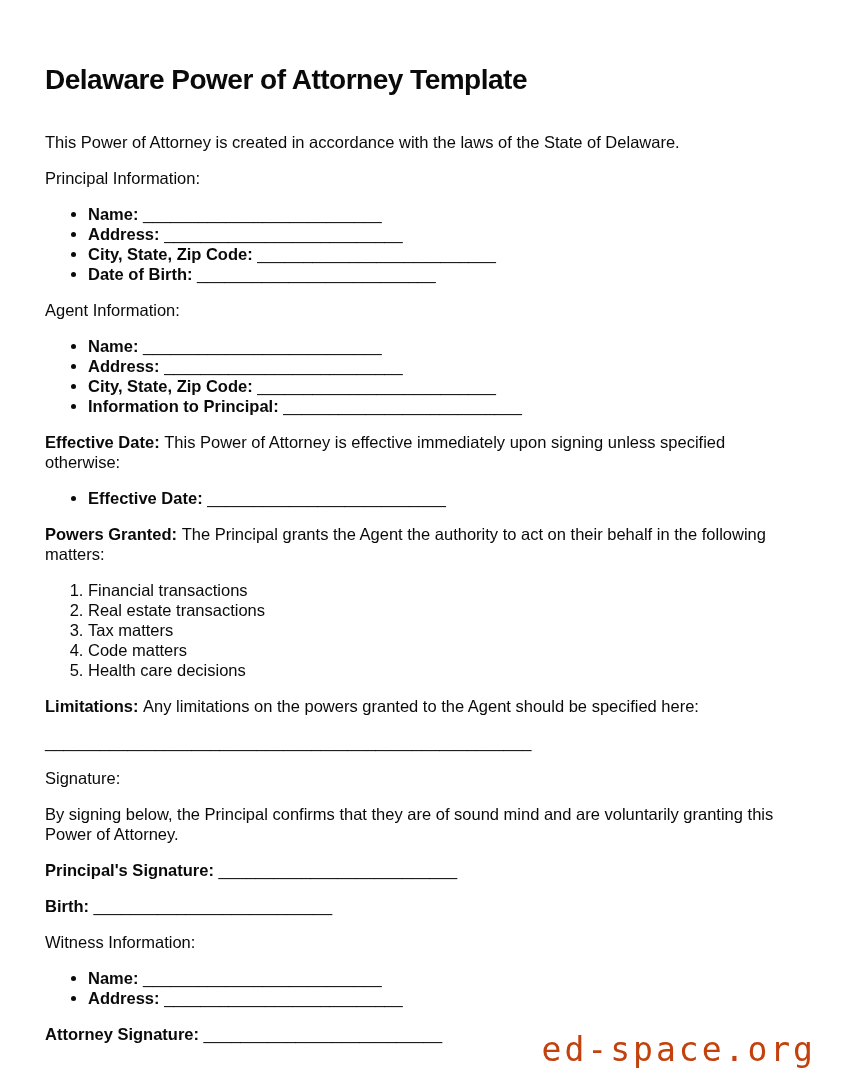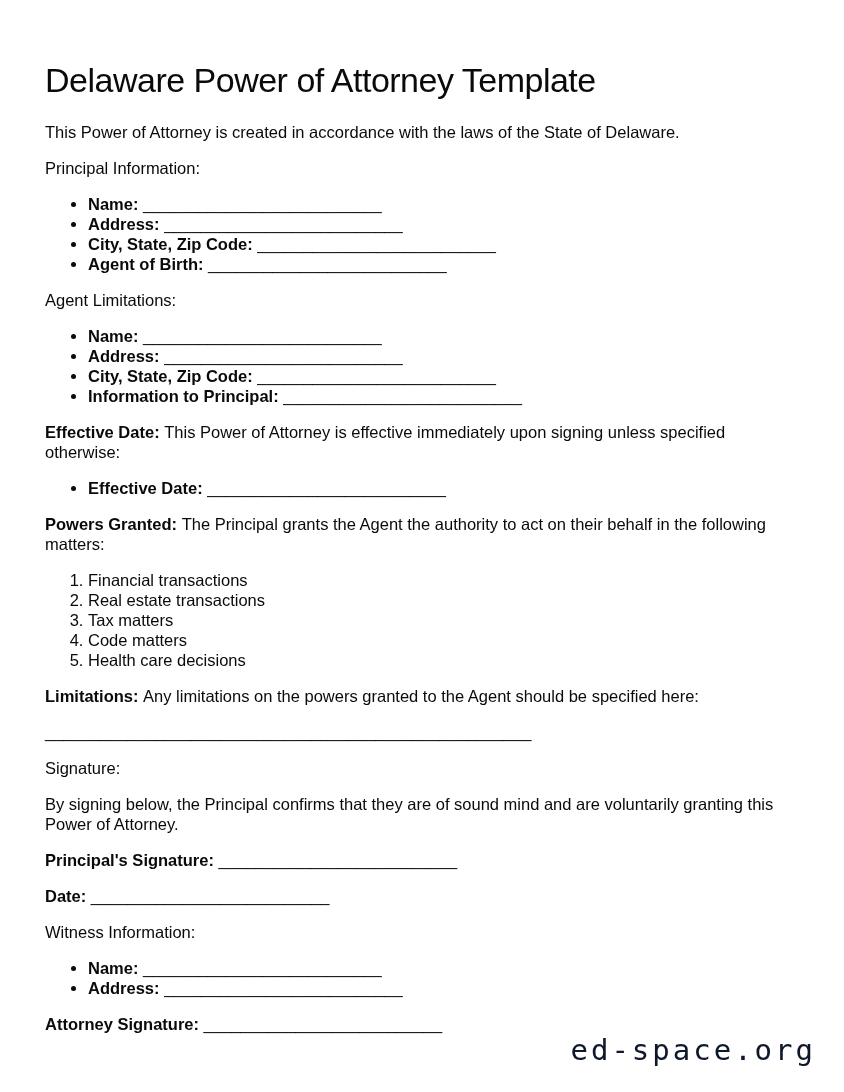--- a/index.html
+++ b/index.html
@@ -10,63 +10,63 @@
     color: #0a0a0a;
     font-family: "Liberation Sans", "DejaVu Sans", sans-serif;
     font-size: 16.5px;
     line-height: 20px;
     position: relative;
     overflow: hidden;
     box-sizing: border-box;
     padding: 30px 45px 0 45px;
   }
   h1.doc-title {
-    font-size: 34px;
+    font-size: 28px;
     line-height: 40px;
-    font-weight: normal;
-    margin: 30px 0 22px 0;
+    font-weight: bold;
+    margin: 30px 0 32px 0;
     letter-spacing: -0.5px;
   }
   p { margin: 16px 0; }
   ul, ol { margin: 16px 0; padding-left: 43px; }
   ul { list-style-type: disc; }
   li { margin: 0; padding: 0; }
   .lbl { font-weight: bold; margin-top: 48px; }
   .lbl::after { content: " "; white-space: pre; }
   .blank { font-weight: normal; letter-spacing: 0; }
   .heading { font-weight: normal; }
   .blank-line { letter-spacing: 0; }
   .watermark {
     position: absolute;
     top: 1030px;
     right: 28px;
     font-family: "DejaVu Sans Mono", "Liberation Mono", monospace;
-    font-size: 29px;
+    font-size: 33px;
     line-height: 40px;
     letter-spacing: 3px;
-    color: #0f172a;
+    color: #c2410c;
     font-weight: normal;
   }
 </style>
 </head>
 <body>
 
 <h1 class="doc-title">Delaware Power of Attorney Template</h1>
 
 <p>This Power of Attorney is created in accordance with the laws of the State of Delaware.</p>
 
 <p class="heading">Principal Information:</p>
 <ul>
   <li><span class="lbl">Name:</span><span class="blank">__________________________</span></li>
   <li><span class="lbl">Address:</span><span class="blank">__________________________</span></li>
   <li><span class="lbl">City, State, Zip Code:</span><span class="blank">__________________________</span></li>
-  <li><span class="lbl">Agent of Birth:</span><span class="blank">__________________________</span></li>
+  <li><span class="lbl">Date of Birth:</span><span class="blank">__________________________</span></li>
 </ul>
 
-<p class="heading">Agent Limitations:</p>
+<p class="heading">Agent Information:</p>
 <ul>
   <li><span class="lbl">Name:</span><span class="blank">__________________________</span></li>
   <li><span class="lbl">Address:</span><span class="blank">__________________________</span></li>
   <li><span class="lbl">City, State, Zip Code:</span><span class="blank">__________________________</span></li>
   <li><span class="lbl">Information to Principal:</span><span class="blank">__________________________</span></li>
 </ul>
 
 <p><span class="lbl">Effective Date:</span><span>This Power of Attorney is effective immediately upon signing unless specified otherwise:</span></p>
 <ul>
   <li><span class="lbl">Effective Date:</span><span class="blank">__________________________</span></li>
@@ -82,21 +82,21 @@
 </ol>
 
 <p><span class="lbl">Limitations:</span><span>Any limitations on the powers granted to the Agent should be specified here:</span></p>
 <p class="blank-line">_____________________________________________________</p>
 
 <p class="heading">Signature:</p>
 <p>By signing below, the Principal confirms that they are of sound mind and are voluntarily granting this Power of Attorney.</p>
 
 <p><span class="lbl">Principal's Signature:</span><span class="blank">__________________________</span></p>
 
-<p><span class="lbl">Date:</span><span class="blank">__________________________</span></p>
+<p><span class="lbl">Birth:</span><span class="blank">__________________________</span></p>
 
 <p class="heading">Witness Information:</p>
 <ul>
   <li><span class="lbl">Name:</span><span class="blank">__________________________</span></li>
   <li><span class="lbl">Address:</span><span class="blank">__________________________</span></li>
 </ul>
 
 <p><span class="lbl">Attorney Signature:</span><span class="blank">__________________________</span></p>
 
 <div class="watermark">ed-space.org</div>

